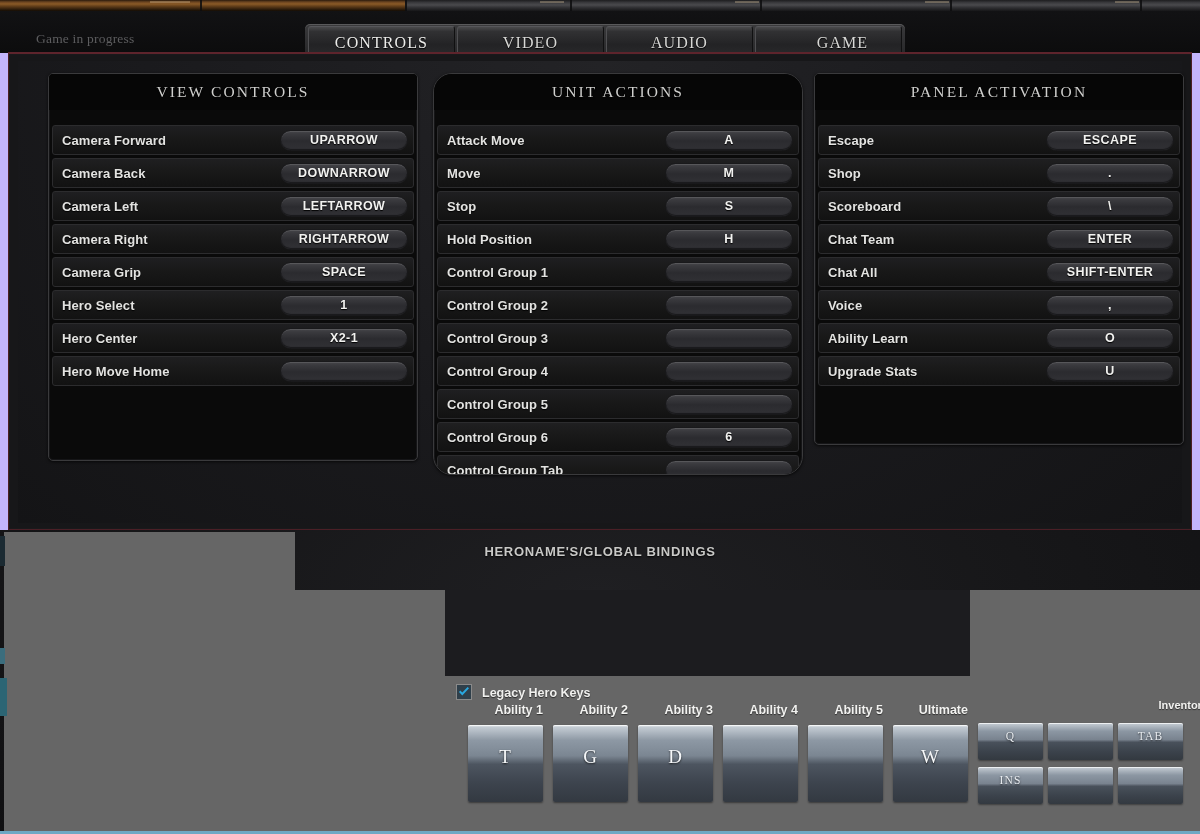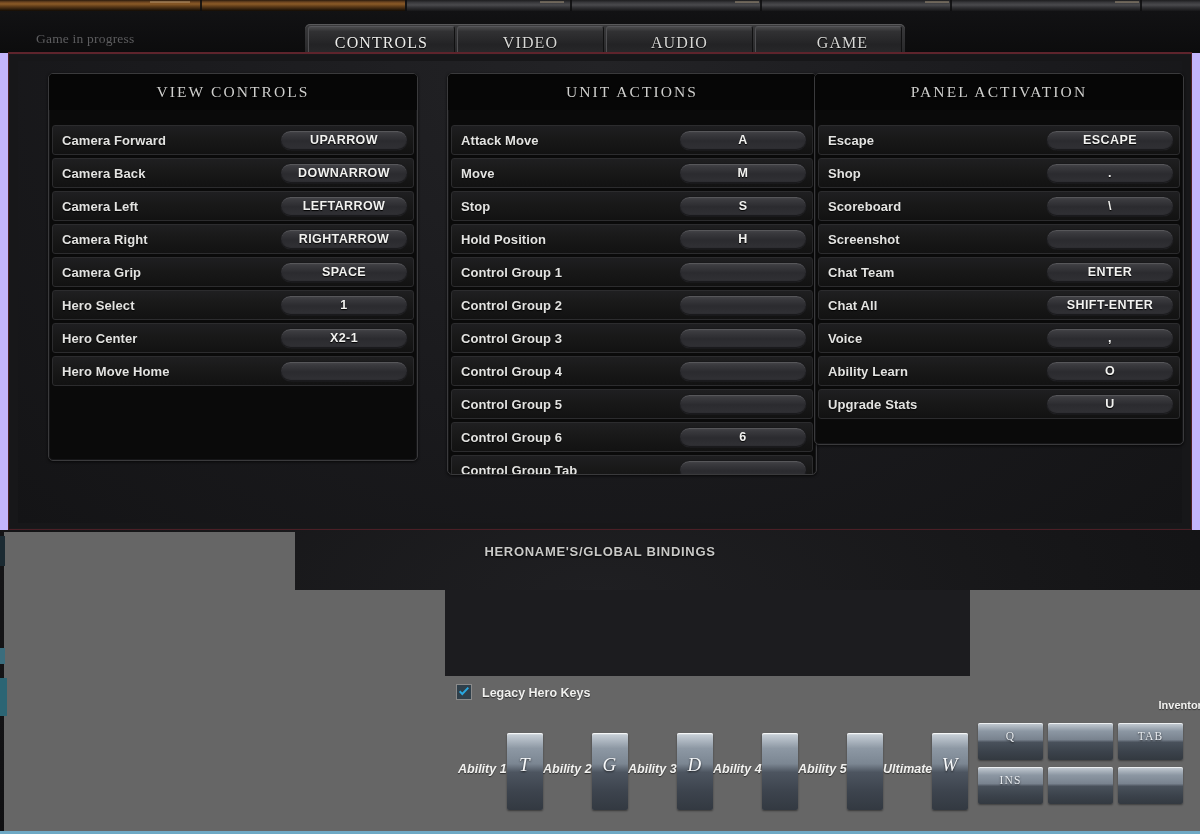--- a/index.html
+++ b/index.html
@@ -131,21 +131,21 @@
     position: absolute;
     top: 12px;
     width: 370px;
     background: #0a0a0a;
     border: 1px solid #3a3a3c;
     border-radius: 5px;
     box-shadow: inset 0 0 0 1px #151517, 0 1px 3px rgba(0,0,0,.7);
     overflow: hidden;
   }
   #panel-view   { left: 30px;  height: 388px; }
-  #panel-unit   { left: 429px; height: 402px; }
+  #panel-unit   { left: 415px; height: 402px; border-radius: 19px; }
   #panel-panel  { left: 796px; height: 372px; }
 
   .panel-title {
     height: 36px;
     display: flex;
     align-items: center;
     justify-content: center;
     background: #060606;
     font-family: "Liberation Serif", serif;
     font-size: 15.5px;
@@ -275,23 +275,22 @@
     left: 444px; top: 700px;
     width: 526px; height: 134px;
     background: #666666;
     display: flex;
     padding-left: 14px;
   }
   .ability-col {
     width: 85px;
     margin-right: 0px;
     display: flex;
-    flex-direction: row;
-    align-items: center;
-    font-style: italic;
+    flex-direction: column;
+    align-items: flex-end;
   }
   .ability-label {
     margin-top: 3px;
     font-size: 12.5px;
     font-weight: bold;
     color: #f2f2f0;
     text-shadow: 0 1px 1px rgba(0,0,0,.55);
     white-space: nowrap;
   }
   .keycap {
@@ -511,24 +510,20 @@
             </div>
             <div class="bind-row">
               <div class="bind-name">Shop</div>
               <div class="bind-key">.</div>
             </div>
             <div class="bind-row">
               <div class="bind-name">Scoreboard</div>
               <div class="bind-key">\</div>
             </div>
             <div class="bind-row">
-              <div class="bind-name">Screenshot</div>
-              <div class="bind-key empty"></div>
-            </div>
-            <div class="bind-row">
               <div class="bind-name">Chat Team</div>
               <div class="bind-key">ENTER</div>
             </div>
             <div class="bind-row">
               <div class="bind-name">Chat All</div>
               <div class="bind-key">SHIFT-ENTER</div>
             </div>
             <div class="bind-row">
               <div class="bind-name">Voice</div>
               <div class="bind-key">,</div>

